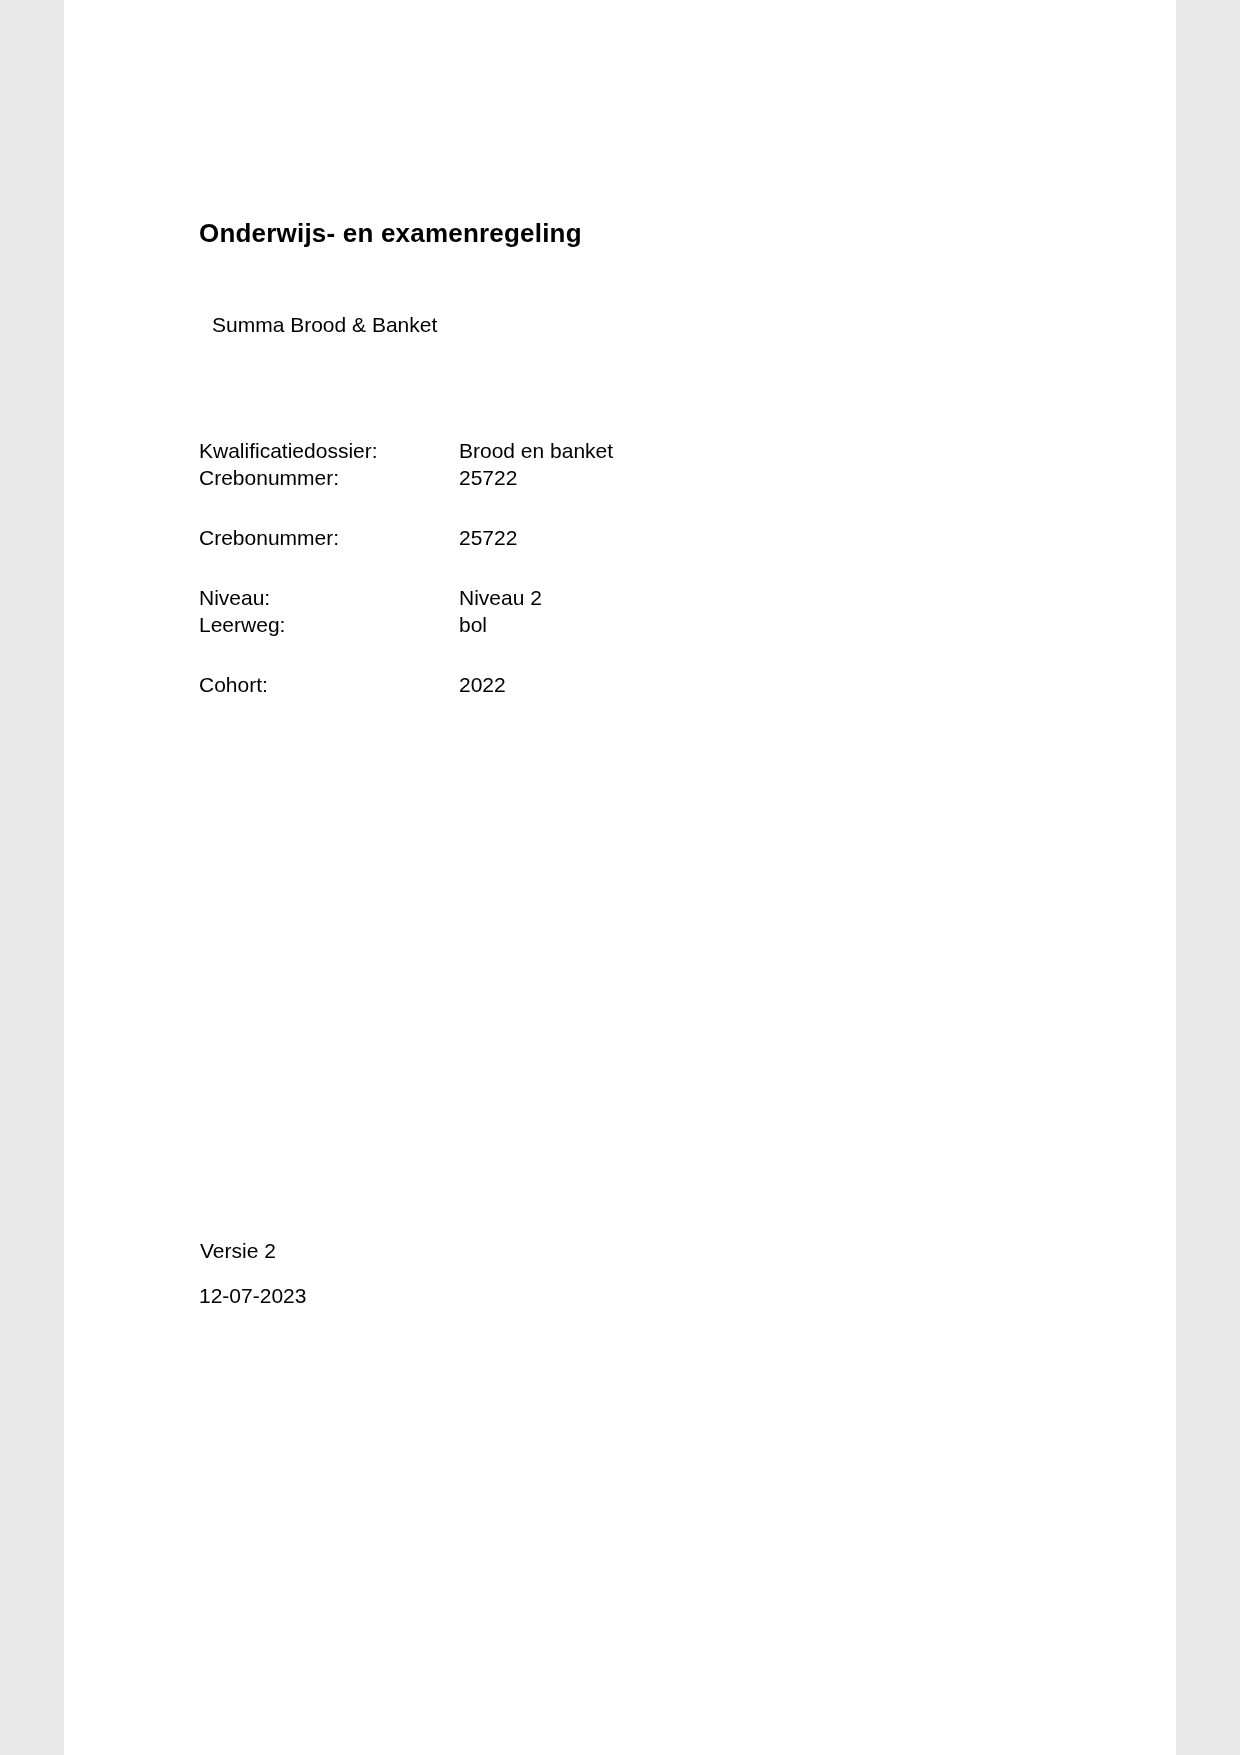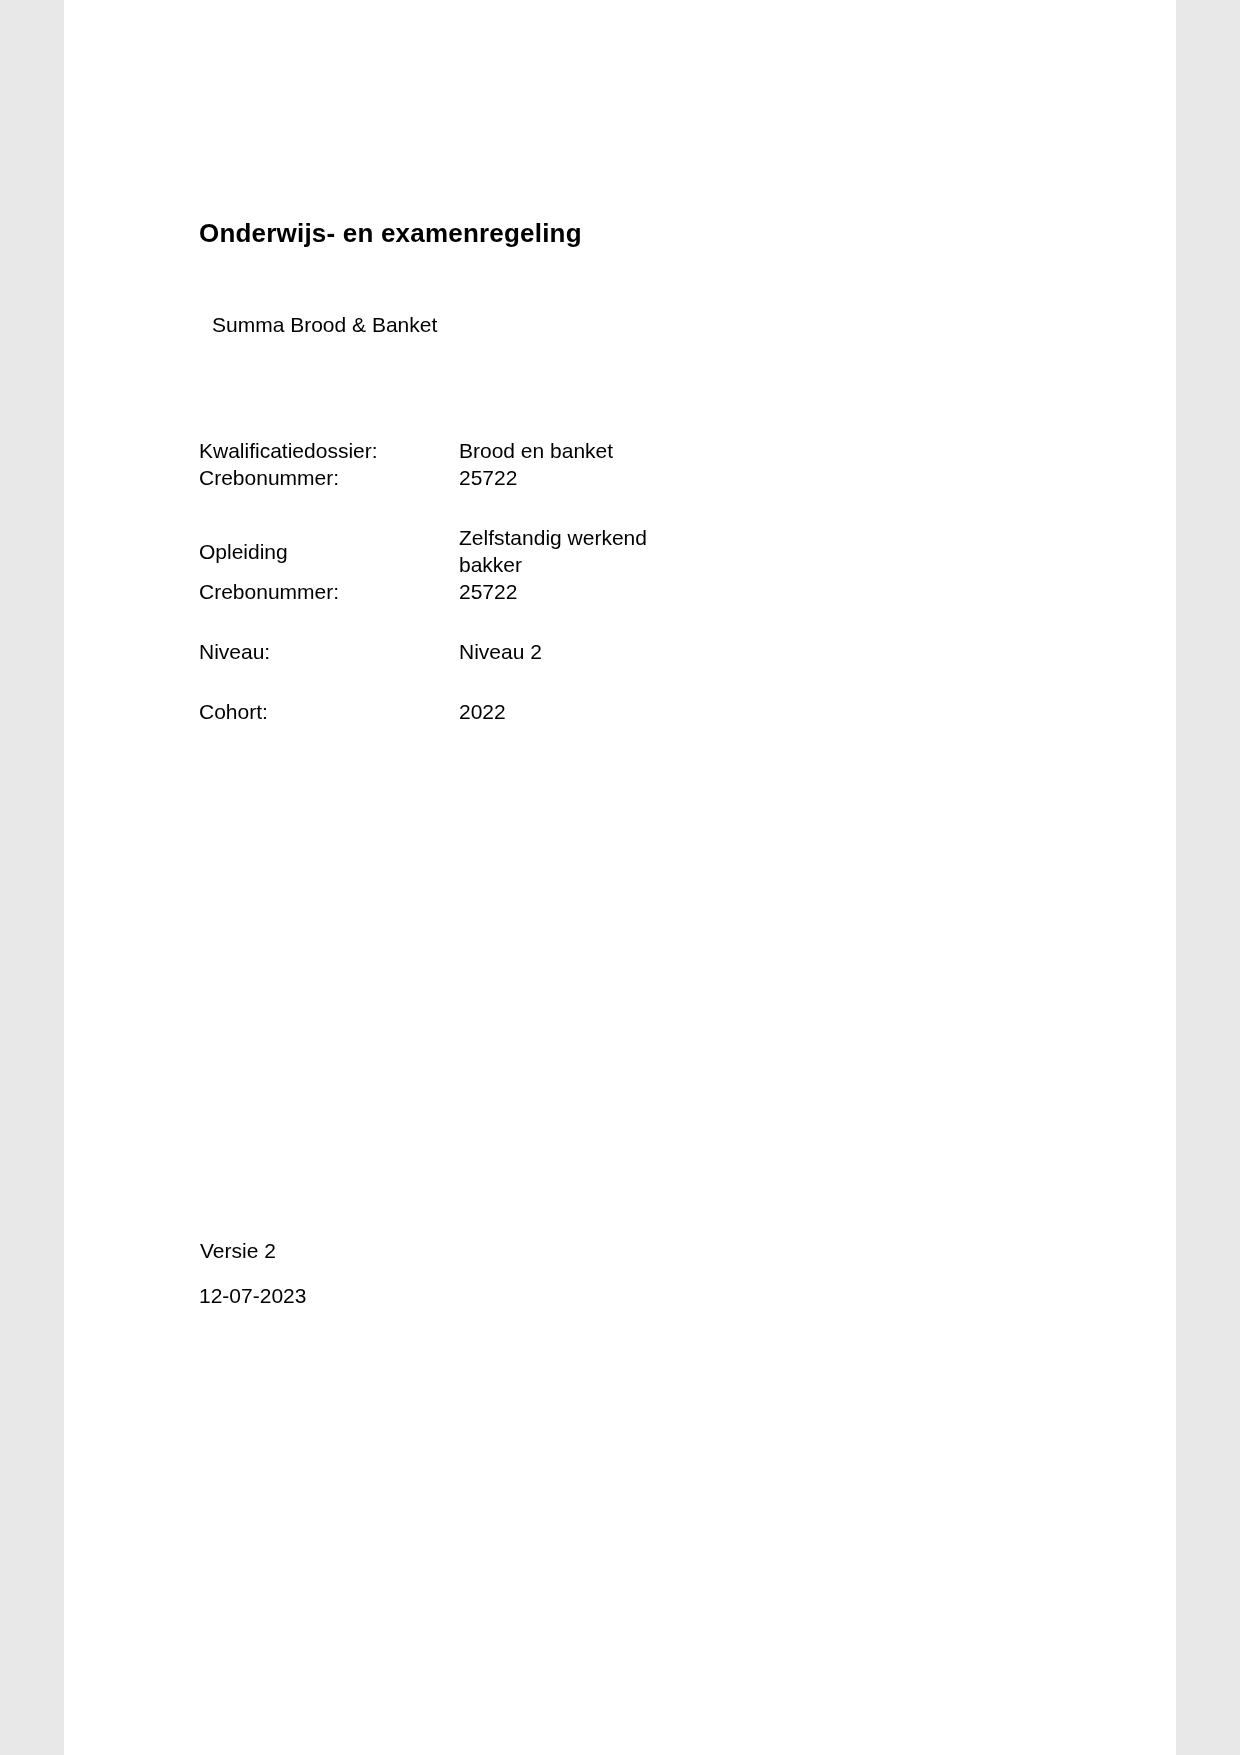--- a/index.html
+++ b/index.html
@@ -84,34 +84,33 @@
         <div class="info-value">Brood en banket</div>
       </div>
       <div class="info-row">
         <div class="info-label">Crebonummer:</div>
         <div class="info-value">25722</div>
       </div>
     </div>
 
     <div class="info-group">
       <div class="info-row">
-        <div class="info-label">Opleiding</div>
-        <div class="info-value">Zelfstandig werkend
-bakker</div>
-      </div>
-      <div class="info-row">
         <div class="info-label">Crebonummer:</div>
         <div class="info-value">25722</div>
       </div>
     </div>
 
     <div class="info-group">
       <div class="info-row">
         <div class="info-label">Niveau:</div>
         <div class="info-value">Niveau 2</div>
+      </div>
+      <div class="info-row">
+        <div class="info-label">Leerweg:</div>
+        <div class="info-value">bol</div>
       </div>
     </div>
 
     <div class="info-group">
       <div class="info-row">
         <div class="info-label">Cohort:</div>
         <div class="info-value">2022</div>
       </div>
     </div>
 

